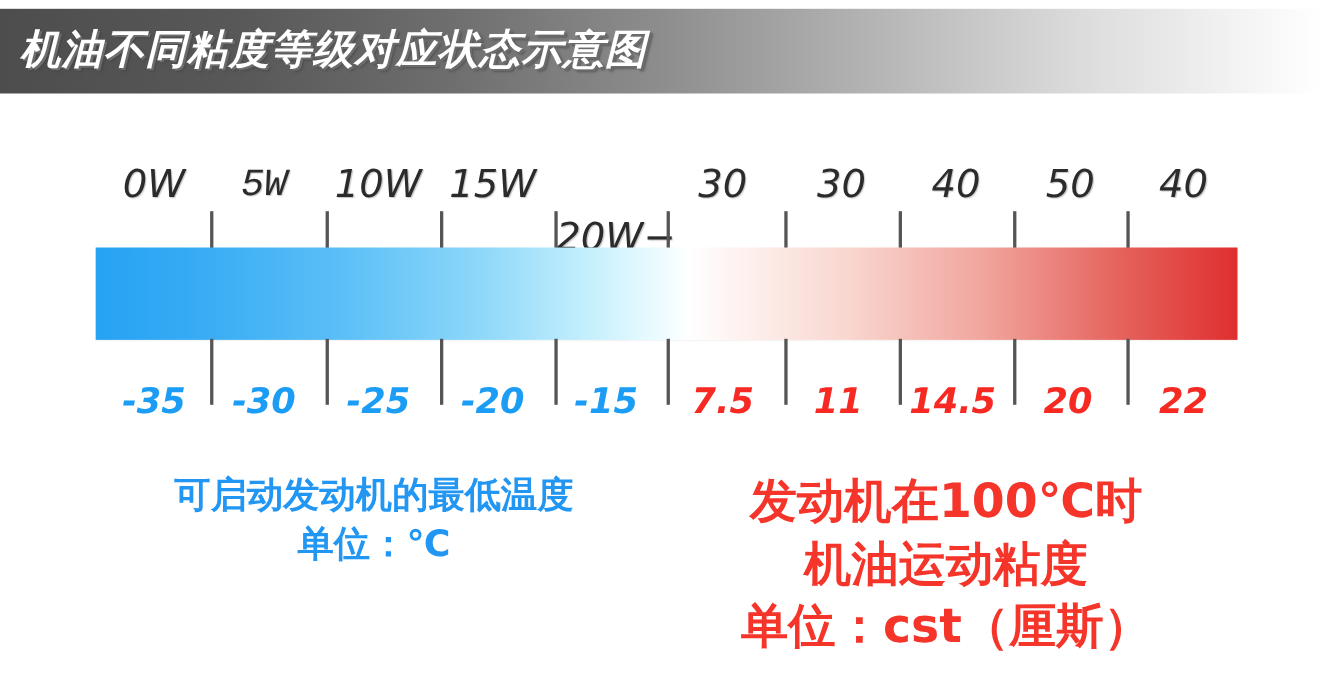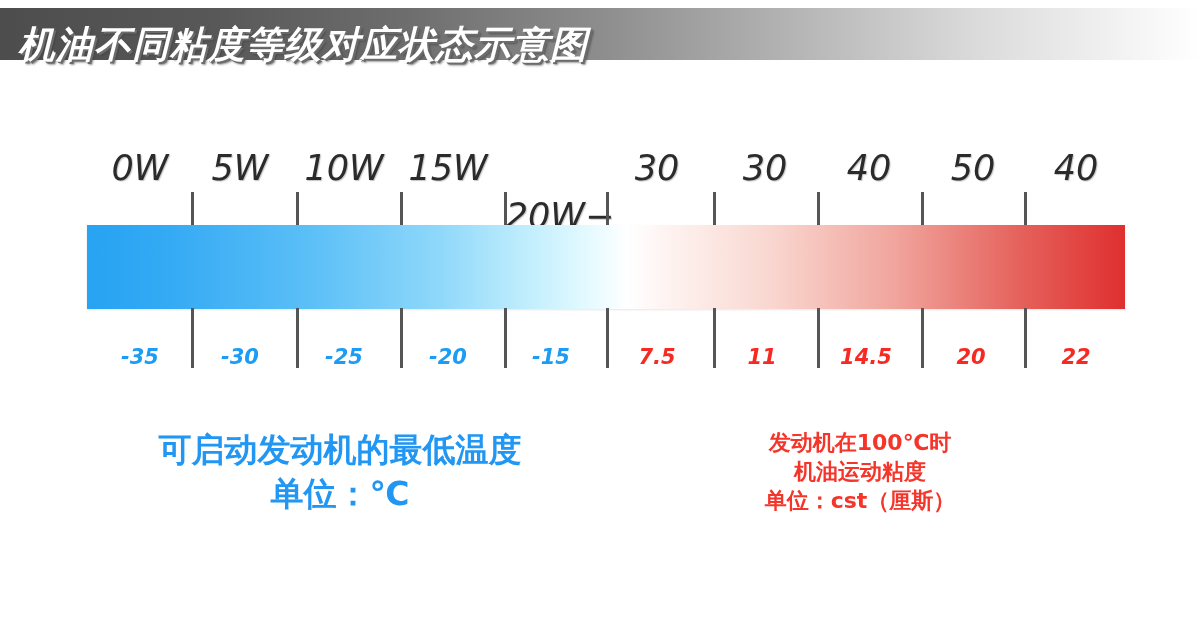--- a/index.html
+++ b/index.html
@@ -14,21 +14,21 @@
     overflow: hidden;
     font-family: "Liberation Sans", "DejaVu Sans", sans-serif;
   }
 
   
   #header-banner {
     position: absolute;
     left: 0;
     top: 8px;
     width: 1200px;
-    height: 52px;
+    height: 77px;
     background: linear-gradient(to right,
                 #4d4d4d 0%,
                 #585858 18%,
                 #6e6e6e 34%,
                 #8d8d8d 50%,
                 #b4b4b4 66%,
                 #dcdcdc 82%,
                 #ffffff 100%);
   }
   #page-title {
@@ -98,21 +98,21 @@
     color: #2b2b2b;
     white-space: nowrap;
     transform: translateX(-50%);
     text-shadow: 1px 1px 1px rgba(150,150,150,0.55);
     font-family: "DejaVu Sans", "Liberation Sans", sans-serif;
   }
 
   .value-label {
     position: absolute;
     top: 345px;
-    font-size: 21px;
+    font-size: 32px;
     font-style: italic;
     font-weight: bold;
     white-space: nowrap;
     transform: translateX(-50%);
     font-family: "DejaVu Sans", "Liberation Sans", sans-serif;
   }
   .value-cold { color: #1b9cf5; }
   .value-hot  { color: #f62a22; }
 
   
@@ -128,36 +128,36 @@
     left: 60px;
     top: 428px;
     width: 560px;
     font-size: 33px;
     color: #2196f3;
   }
   #caption-hot {
     left: 640px;
     top: 428px;
     width: 440px;
-    font-size: 22px;
+    font-size: 43px;
     color: #f5342a;
   }
 </style>
 </head>
 <body>
 
 <div id="header-banner">
   <div id="page-title">机油不同粘度等级对应状态示意图</div>
 </div>
 
 <div id="scale-area">
 
   <div id="grade-labels">
       <div class="grade-label" style="left: 140px;">0W</div>
-      <div class="grade-label" style="left: 240px;">5W</div>
+      <div class="grade-label" style="left: 240px; font-family: Liberation Mono, monospace;">5W</div>
       <div class="grade-label" style="left: 344px;">10W</div>
       <div class="grade-label" style="left: 448px;">15W</div>
       <div class="grade-label" style="left: 560px; margin-top: 48px;">20W−</div>
       <div class="grade-label" style="left: 657px;">30</div>
       <div class="grade-label" style="left: 765px;">30</div>
       <div class="grade-label" style="left: 869px;">40</div>
       <div class="grade-label" style="left: 973px;">50</div>
       <div class="grade-label" style="left: 1076px;">40</div>
     </div>
 

